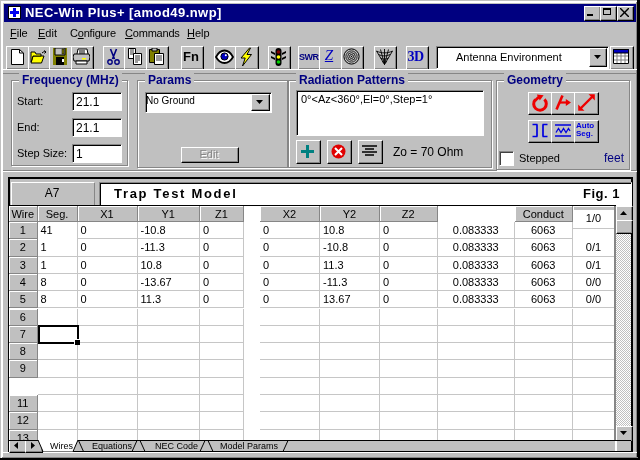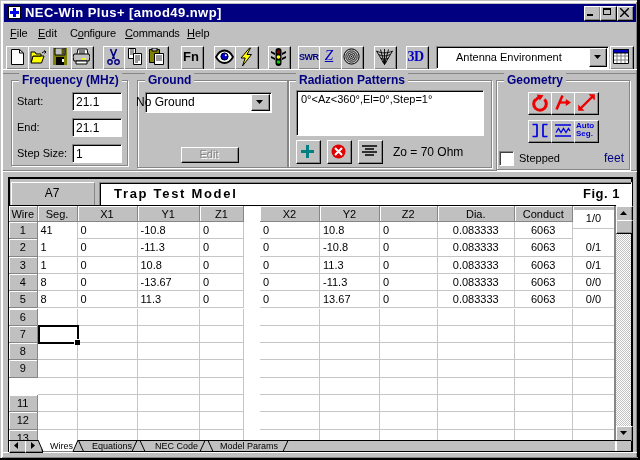--- a/index.html
+++ b/index.html
@@ -172,24 +172,24 @@
 <div class="abs t11" style="left:17px;top:121px">End:</div>
 <div class="abs t11" style="left:17px;top:147px">Step Size:</div>
 <div class="sunk" style="left:72px;top:92px;width:48px;height:17px"></div>
 <div class="abs" style="left:76px;top:95px;font-size:12px">21.1</div>
 <div class="sunk" style="left:72px;top:118px;width:48px;height:17px"></div>
 <div class="abs" style="left:76px;top:121px;font-size:12px">21.1</div>
 <div class="sunk" style="left:72px;top:144px;width:48px;height:17px"></div>
 <div class="abs" style="left:76px;top:147px;font-size:12px">1</div>
 
 <div class="grp" style="left:137px;top:80px;width:149px;height:86px">
-  <div class="glab">Ground</div>
+  <div class="glab">Params</div>
 </div>
 <div class="sunk" style="left:145px;top:92px;width:125px;height:19px"></div>
-<div class="abs" style="left:136px;top:95px;font-size:12px">No Ground</div>
+<div class="abs" style="left:146px;top:95px;font-size:10px">No Ground</div>
 <div class="b" style="left:251px;top:94px;width:17px;height:15px"></div>
 <svg style="left:256px;top:100px" width="7" height="4" viewBox="0 0 7 4">
     <path d="M0 0h7L3.5 4z" fill="#000"></path>
   </svg>
 <div class="b" style="left:181px;top:147px;width:56px;height:14px"></div>
 <div class="abs" style="left:181px;top:148px;width:56px;text-align:center;font-size:11px;color:#868686;text-shadow:1px 1px 0 #fff">Edit</div>
 
 <div class="grp" style="left:288px;top:80px;width:202px;height:86px">
   <div class="glab">Radiation Patterns</div>
 </div>
@@ -256,21 +256,20 @@
 <div class="abs" style="left:9px;top:205px;width:607px;height:1px;background:#000"></div>
 <div class="abs" style="left:9px;top:206px;width:607px;height:234px;background:#fff;overflow:hidden" id="grid">
     <i class="h c0" style="top:0;height:16px">Wire</i>
     <i class="h c1" style="top:0;height:16px">Seg.</i>
     <i class="h c2" style="top:0;height:16px">X1</i>
     <i class="h c3" style="top:0;height:16px">Y1</i>
     <i class="h c4" style="top:0;height:16px">Z1</i>
     <i class="h c5" style="top:0;height:16px">X2</i>
     <i class="h c6" style="top:0;height:16px">Y2</i>
     <i class="h c7" style="top:0;height:16px">Z2</i>
-    <i class="h c8" style="top:0;height:16px">Dia.</i>
     <i class="h c9" style="top:0;height:16px">Conduct</i>
     <i class="h c10" style="top:0;height:16px">Src/Ld</i>
     <i class="h c0" style="top:16.0px;height:17.3px;line-height:17.3px">1</i>
     <i class="d c1" style="top:16.0px;height:29px">41</i>
     <i class="d c2" style="top:16.0px;height:17.3px">0</i>
     <i class="d c3" style="top:16.0px;height:17.3px">-10.8</i>
     <i class="d c4" style="top:16.0px;height:17.3px">0</i>
     <i class="d c5" style="top:16.0px;height:17.3px">0</i>
     <i class="d c6" style="top:16.0px;height:17.3px">10.8</i>
     <i class="d c7" style="top:16.0px;height:17.3px">0</i>

